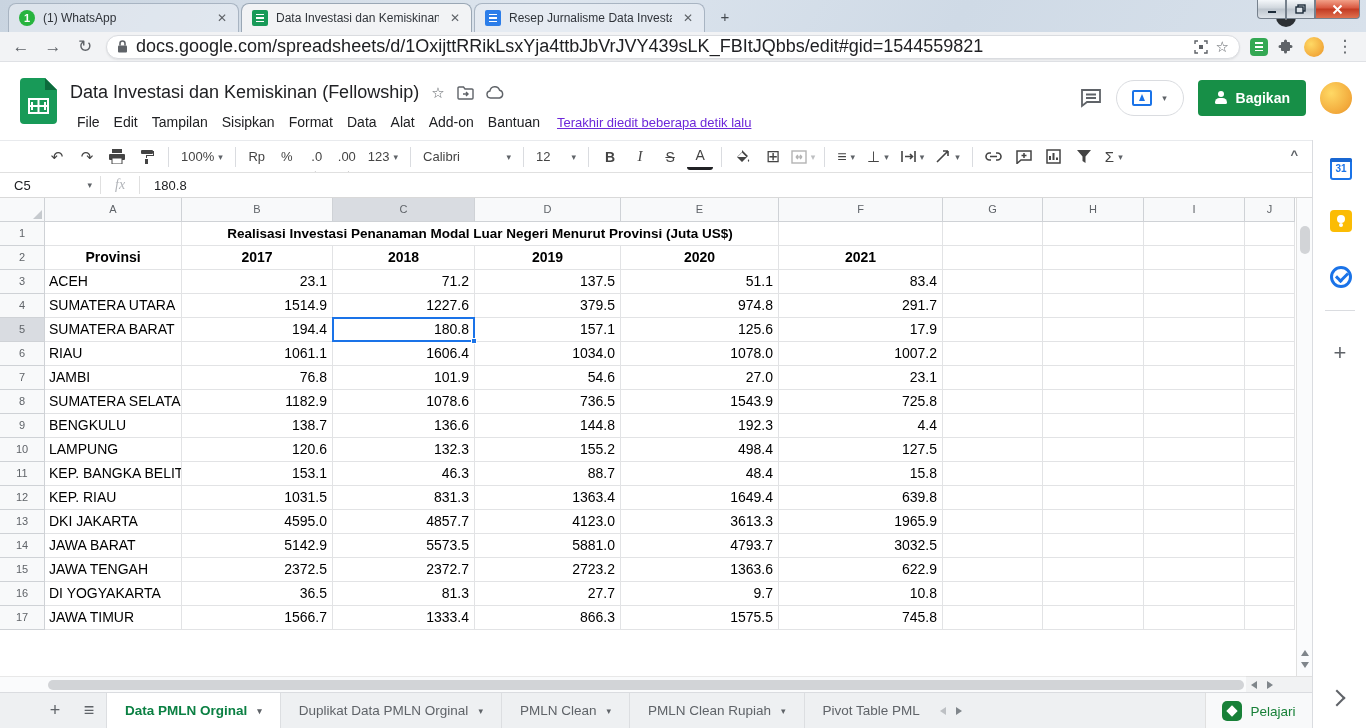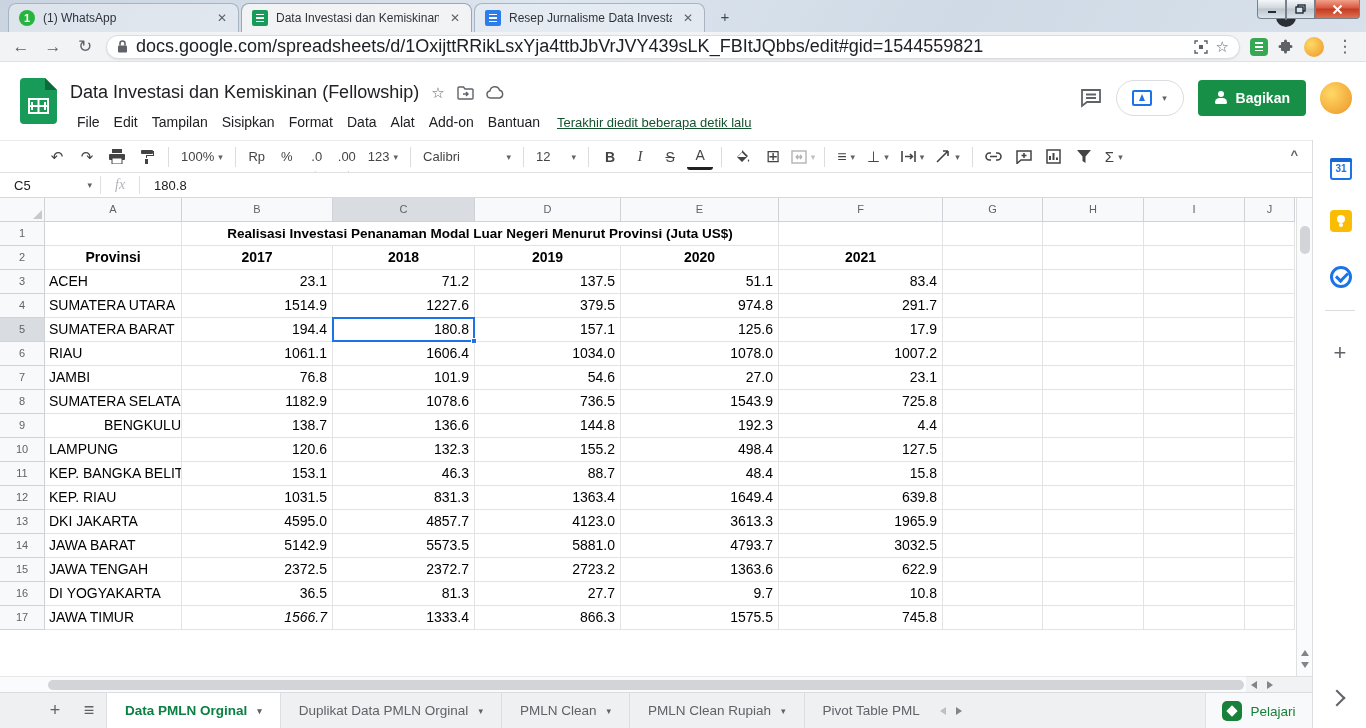--- a/index.html
+++ b/index.html
@@ -50,21 +50,21 @@
     background:radial-gradient(circle at 35% 35%, #ffd965, #f2a93b 70%, #d98a1d); flex:none; }
 
   
   .shead { position:absolute; left:0; top:62px; width:1366px; height:78px; background:#fff; }
   .slogo { position:absolute; left:20px; top:16px; width:37px; height:46px; }
   .stitle-row { position:absolute; left:70px; top:20px; display:flex; align-items:center; gap:12px; }
   .stitle { font-size:18px; color:#202124; }
   .t-ic { color:#5f6368; font-size:15px; }
   .menubar { position:absolute; left:70px; top:48px; display:flex; align-items:center; }
   .menu-item { font-size:14px; color:#202124; padding:4px 7px; border-radius:3px; }
-  .last-edit { font-size:13px; color:#14532d; text-decoration:underline; margin-left:10px; }
+  .last-edit { font-size:13px; color:#6d28d9; text-decoration:underline; margin-left:10px; }
   .hright { position:absolute; right:14px; top:18px; display:flex; align-items:center; gap:14px; }
   .present-btn { width:68px; height:36px; border:1px solid #dadce0; border-radius:18px; background:#fff;
     display:flex; align-items:center; justify-content:center; gap:6px; }
   .present-box { width:20px; height:16px; border:2px solid #1a73e8; border-radius:2px; position:relative; }
   .present-box::after { content:""; position:absolute; left:5px; top:2px; width:0; height:0;
     border-left:3px solid transparent; border-right:3px solid transparent; border-bottom:7px solid #1a73e8; }
   .share-btn { height:36px; background:#178f47; color:#fff; border-radius:4px; display:flex;
     align-items:center; gap:8px; padding:0 16px; font-size:14px; font-weight:bold; }
   .share-person { width:14px; height:14px; position:relative; }
   .share-person::before { content:""; position:absolute; left:4px; top:0; width:6px; height:6px; border-radius:50%; background:#fff; }
@@ -517,21 +517,21 @@
         <div class="gc num" style="width: 146px;">736.5</div>
         <div class="gc num" style="width: 158px;">1543.9</div>
         <div class="gc num" style="width: 164px;">725.8</div>
         <div class="gc " style="width: 100px;"></div>
         <div class="gc " style="width: 101px;"></div>
         <div class="gc " style="width: 101px;"></div>
         <div class="gc " style="width: 50px;"></div>
       </div>
       <div class="grow">
         <div class="gc hdr" style="width: 45px;">9</div>
-        <div class="gc name" style="width: 137px; text-align: right;">BENGKULU</div>
+        <div class="gc name" style="width: 137px;">BENGKULU</div>
         <div class="gc num" style="width: 151px;">138.7</div>
         <div class="gc num" style="width: 142px;">136.6</div>
         <div class="gc num" style="width: 146px;">144.8</div>
         <div class="gc num" style="width: 158px;">192.3</div>
         <div class="gc num" style="width: 164px;">4.4</div>
         <div class="gc " style="width: 100px;"></div>
         <div class="gc " style="width: 101px;"></div>
         <div class="gc " style="width: 101px;"></div>
         <div class="gc " style="width: 50px;"></div>
       </div>
@@ -622,21 +622,21 @@
         <div class="gc num" style="width: 158px;">9.7</div>
         <div class="gc num" style="width: 164px;">10.8</div>
         <div class="gc " style="width: 100px;"></div>
         <div class="gc " style="width: 101px;"></div>
         <div class="gc " style="width: 101px;"></div>
         <div class="gc " style="width: 50px;"></div>
       </div>
       <div class="grow">
         <div class="gc hdr" style="width: 45px;">17</div>
         <div class="gc name" style="width: 137px;">JAWA TIMUR</div>
-        <div class="gc num" style="width: 151px; font-style: italic;">1566.7</div>
+        <div class="gc num" style="width: 151px;">1566.7</div>
         <div class="gc num" style="width: 142px;">1333.4</div>
         <div class="gc num" style="width: 146px; text-align: right;">866.3</div>
         <div class="gc num" style="width: 158px;">1575.5</div>
         <div class="gc num" style="width: 164px;">745.8</div>
         <div class="gc " style="width: 100px;"></div>
         <div class="gc " style="width: 101px;"></div>
         <div class="gc " style="width: 101px;"></div>
         <div class="gc " style="width: 50px;"></div>
       </div>
       <div class="sel-overlay" style="left: 332px; top: 119px; width: 143px; height: 25px;"></div>

